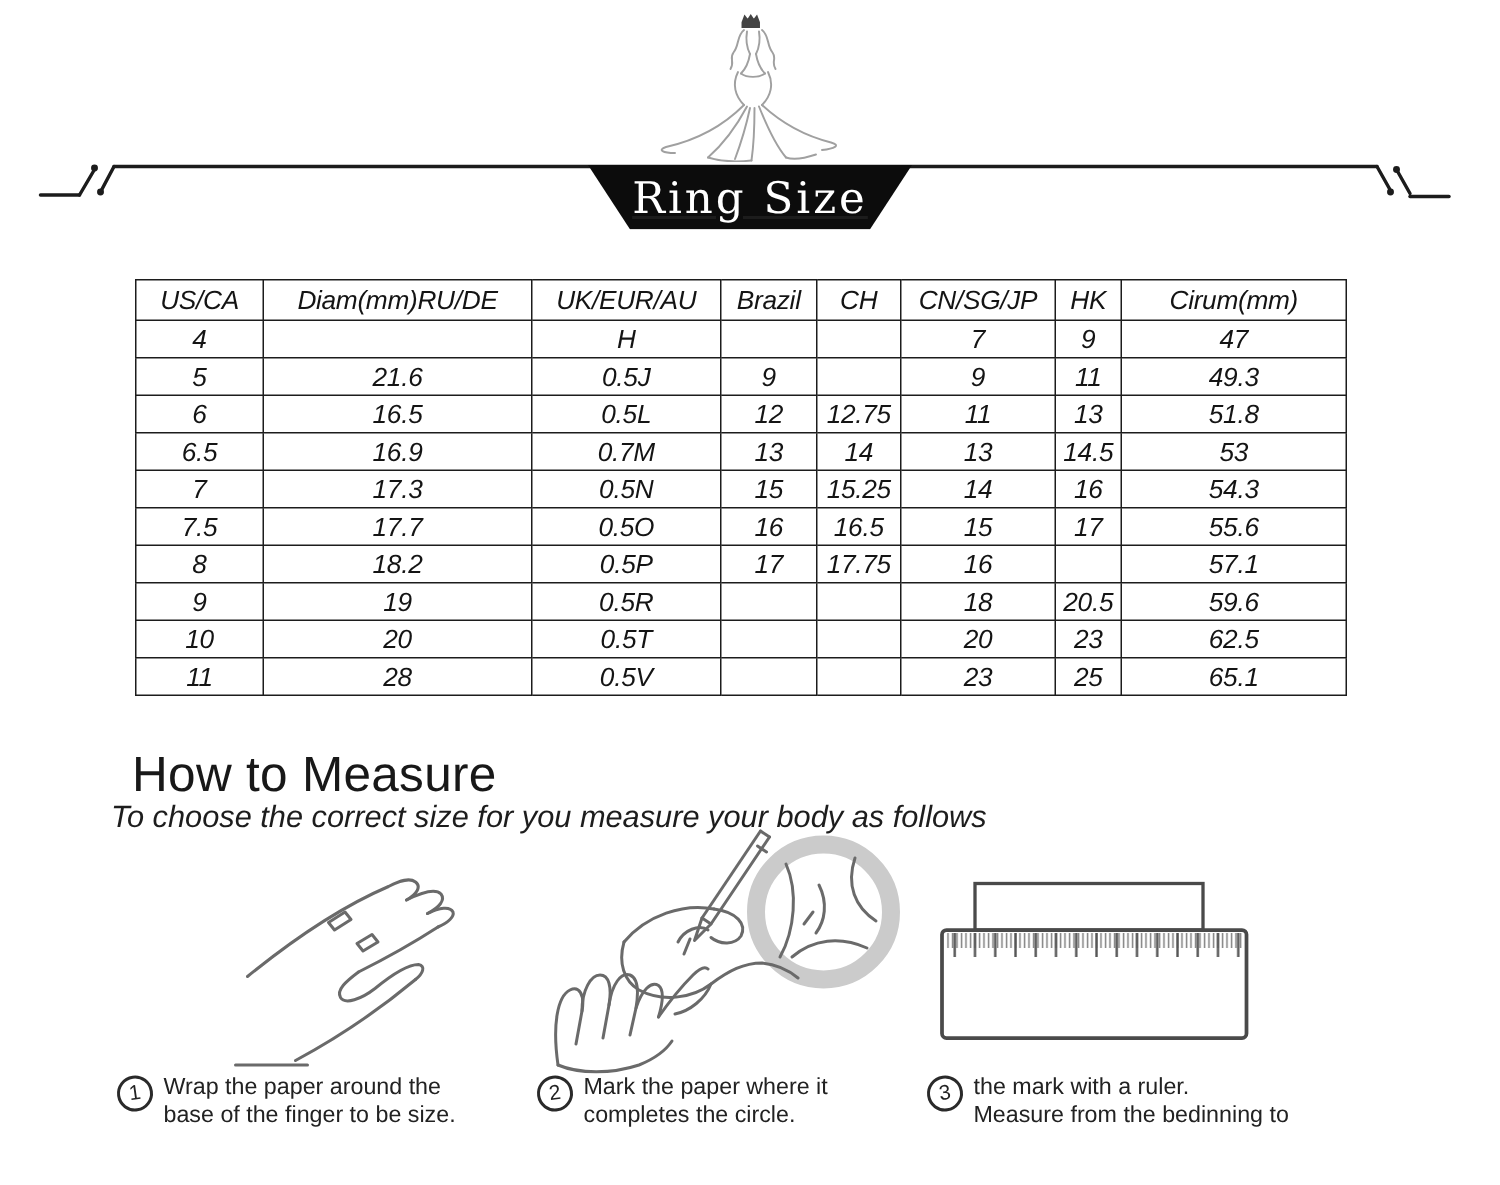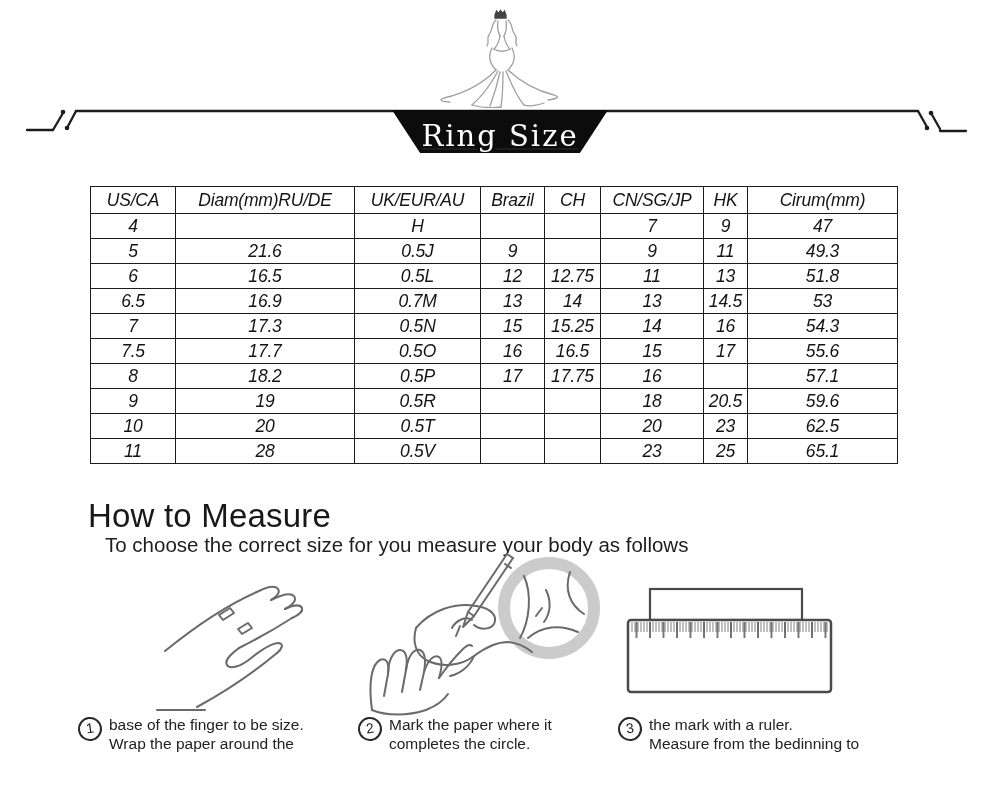--- a/index.html
+++ b/index.html
@@ -5,35 +5,35 @@
   html,body{margin:0;padding:0;background:#fff;}
   .page{position:relative;width:1000px;height:790px;background:#ffffff;overflow:hidden;
         font-family:"Liberation Sans",sans-serif;color:#1c1c1c;}
   svg{display:block;}
 
   
   .bride-svg{position:absolute;left:420px;top:8px;}
   .divider-svg{position:absolute;left:0;top:95px;}
   .banner{position:absolute;left:392px;top:110px;width:216px;height:43px;background:#0c0c0c;
           clip-path:polygon(0 0,100% 0,87% 100%,13% 100%);
-          display:flex;align-items:flex-end;justify-content:center;text-decoration:underline;}
+          display:flex;align-items:center;justify-content:center;text-decoration:underline;}
   .banner span{color:#ffffff;font-family:"DejaVu Serif","Liberation Serif",serif;font-size:29px;letter-spacing:2px;}
 
   
   .table-wrap{position:absolute;left:90px;top:186px;font-style:italic;}
   table.size-table{border-collapse:collapse;table-layout:fixed;width:807px;
                    font-size:17.5px;letter-spacing:-0.2px;color:#141414;}
   table.size-table th,table.size-table td{border:1.6px solid #1c1c1c;text-align:center;
                    padding:0;white-space:nowrap;overflow:hidden;font-weight:normal;}
   table.size-table th{height:26px;}
   table.size-table td{height:24px;}
 
   
   .htm-heading{position:absolute;left:88px;top:497px;font-size:33px;color:#181818;letter-spacing:0.2px;}
-  .htm-subtitle{position:absolute;left:105px;top:533px;font-size:20.5px;color:#1d1d1d;}
+  .htm-subtitle{position:absolute;left:74px;top:533px;font-size:20.5px;color:#1d1d1d;font-style:italic;}
 
   .illu1{position:absolute;left:135px;top:563px;}
   .illu2{position:absolute;left:356px;top:550px;}
   .illu3{position:absolute;left:622px;top:573px;}
 
   .step{position:absolute;top:716px;display:flex;gap:7px;align-items:flex-start;
         font-size:15.5px;line-height:1.22;color:#222;}
   .step .stepnum{flex:0 0 auto;width:20px;height:20px;margin-top:1px;border:2px solid #2a2a2a;border-radius:50%;
         display:flex;align-items:center;justify-content:center;font-size:14px;transform:rotate(-8deg);}
   .step1{left:78px;width:270px;}
@@ -271,22 +271,22 @@
     </defs>
     <rect x="28" y="16" width="152" height="31" fill="#ffffff" stroke="#4a4a4a" stroke-width="2.2"></rect>
     <rect x="6" y="47" width="203" height="72" rx="3" fill="#ffffff" stroke="#4a4a4a" stroke-width="2.5"></rect>
     <rect x="9" y="49" width="197" height="10" fill="url(#tmin)"></rect>
     <rect x="9" y="49" width="197" height="16" fill="url(#tmaj)"></rect>
   </svg>
 
   <div class="step step1">
     <span class="stepnum">1</span>
     <div class="steptext">
+      <div>Wrap the paper around the</div>
       <div>base of the finger to be size.</div>
-      <div>Wrap the paper around the</div>
     </div>
   </div>
   <div class="step step2">
     <span class="stepnum">2</span>
     <div class="steptext">
       <div>Mark the paper where it</div>
       <div>completes the circle.</div>
     </div>
   </div>
   <div class="step step3">

